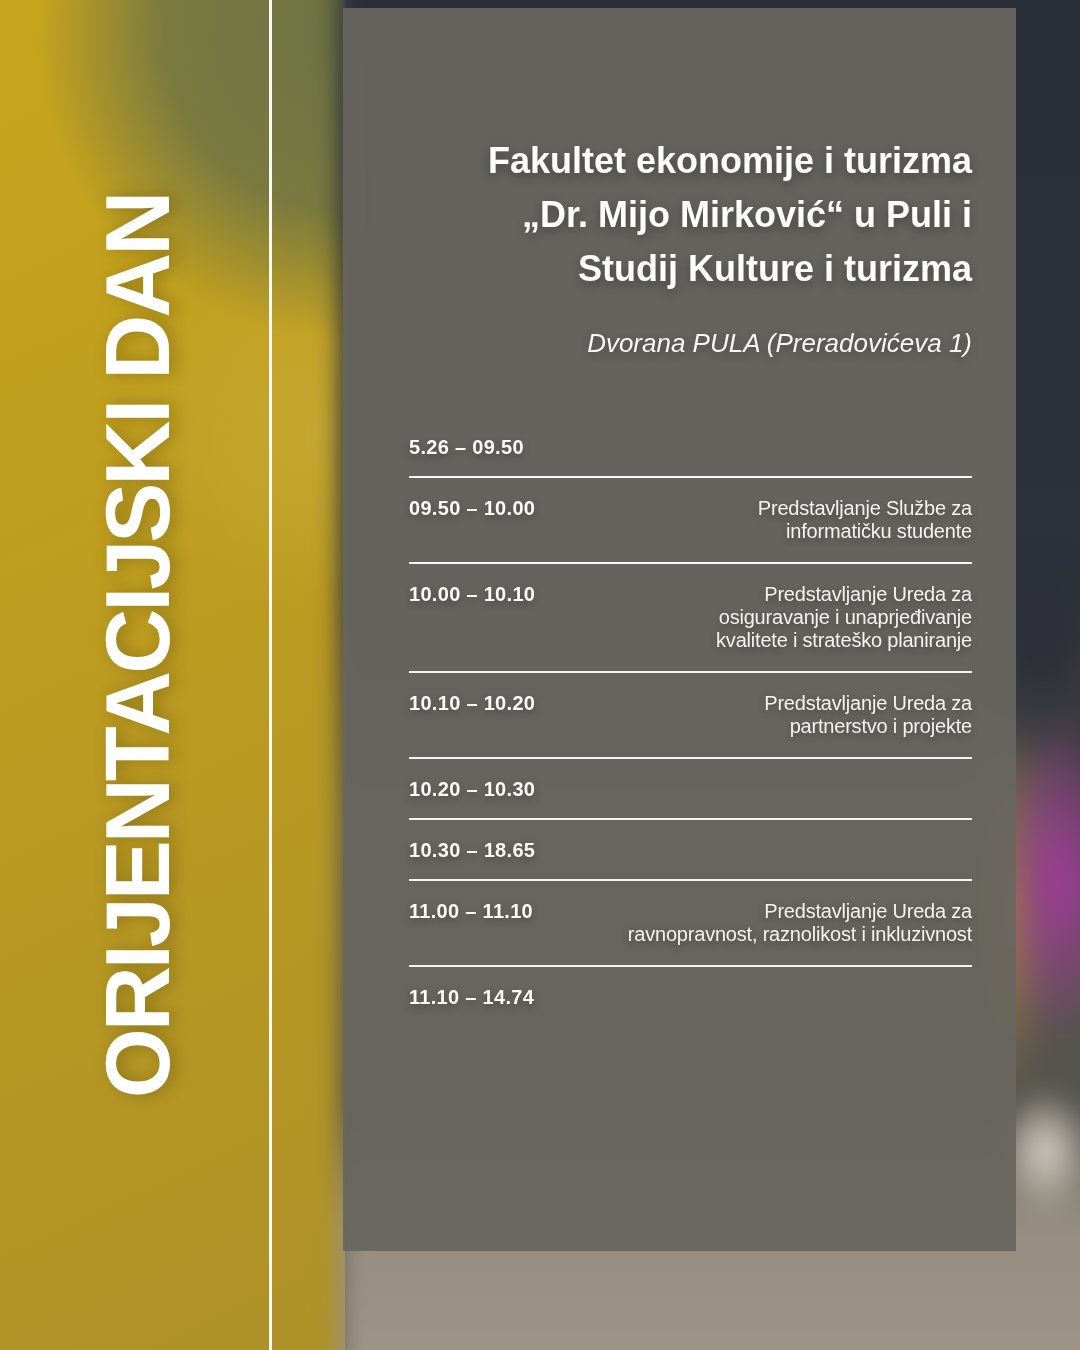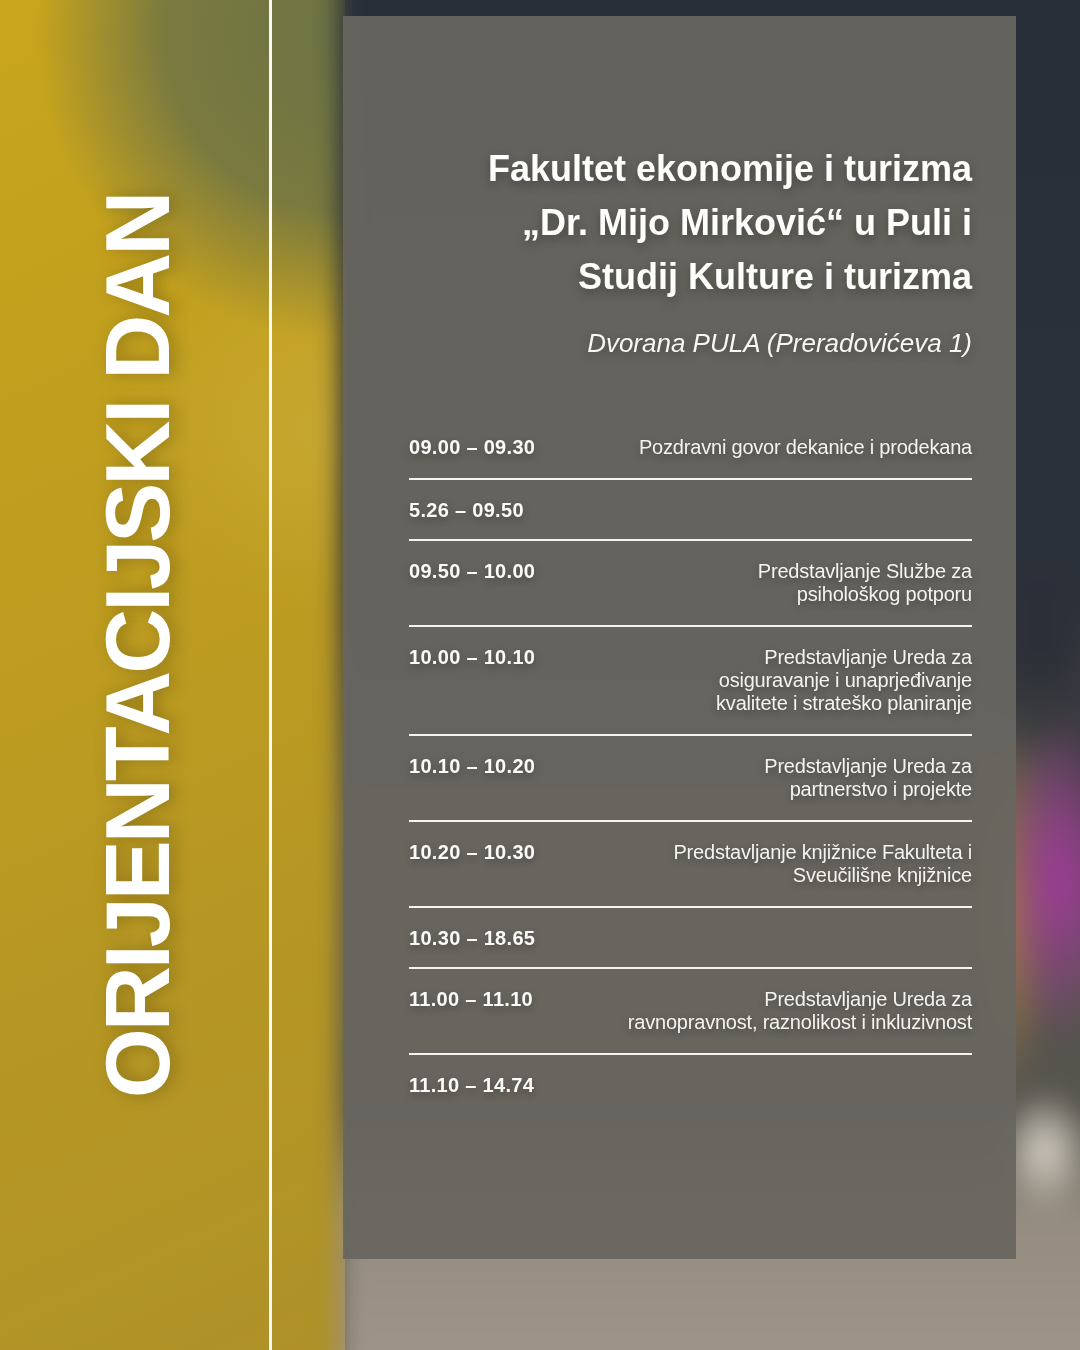--- a/index.html
+++ b/index.html
@@ -46,35 +46,35 @@
     position:absolute; top:646px; left:138px;
     transform:translate(-50%,-50%) rotate(-90deg);
     white-space:nowrap;
     font-weight:bold; font-size:90px; letter-spacing:-3px;
     color:#ffffff;
     text-shadow:0 5px 16px rgba(95,80,15,.45);
   }
 
   
   .panel {
-    position:absolute; left:343px; top:16px; width:673px; height:1243px;
+    position:absolute; left:343px; top:8px; width:673px; height:1243px;
     background:rgba(104,102,96,.94);
   }
   .panel-inner { padding:126px 44px 0 66px; color:#fdfdfc; }
 
   .title {
     text-align:right; font-weight:bold;
     font-size:36px; line-height:54px;
     text-shadow:0 4px 10px rgba(35,35,30,.45);
   }
   .title span { display:block; }
 
   .subtitle {
     text-align:right; font-style:italic;
-    font-size:26px; margin-top:24px; color:#f8f7f5;
+    font-size:26px; margin-top:32px; color:#f8f7f5;
     text-shadow:0 3px 8px rgba(35,35,30,.4);
   }
 
   .schedule { margin-top:58px; }
   .row {
     position:relative;
     padding:19px 0;
     border-bottom:2px solid rgba(255,255,255,.93);
     min-height:61px;
   }
@@ -107,46 +107,40 @@
     <div class="title">
       <span>Fakultet ekonomije i turizma</span>
       <span>„Dr. Mijo Mirković“ u Puli i</span>
       <span>Studij Kulture i turizma</span>
     </div>
 
     <div class="subtitle">Dvorana PULA (Preradovićeva 1)</div>
 
     <div class="schedule">
       <div class="row">
-        <div class="time">09.00 – 09.30</div>
-        <div class="activity">Pozdravni govor dekanice i prodekana</div>
-      </div>
-      <div class="row">
         <div class="time">5.26 – 09.50</div>
       </div>
       <div class="row">
         <div class="time">09.50 – 10.00</div>
         <div class="activity">Predstavljanje Službe za
-psihološkog potporu</div>
+informatičku studente</div>
       </div>
       <div class="row">
         <div class="time">10.00 – 10.10</div>
         <div class="activity">Predstavljanje Ureda za
 osiguravanje i unaprjeđivanje
 kvalitete i strateško planiranje</div>
       </div>
       <div class="row">
         <div class="time">10.10 – 10.20</div>
         <div class="activity">Predstavljanje Ureda za
 partnerstvo i projekte</div>
       </div>
       <div class="row">
         <div class="time">10.20 – 10.30</div>
-        <div class="activity">Predstavljanje knjižnice Fakulteta i
-Sveučilišne knjižnice</div>
       </div>
       <div class="row">
         <div class="time">10.30 – 18.65</div>
       </div>
       <div class="row">
         <div class="time">11.00 – 11.10</div>
         <div class="activity">Predstavljanje Ureda za
 ravnopravnost, raznolikost i inkluzivnost</div>
       </div>
       <div class="row">

